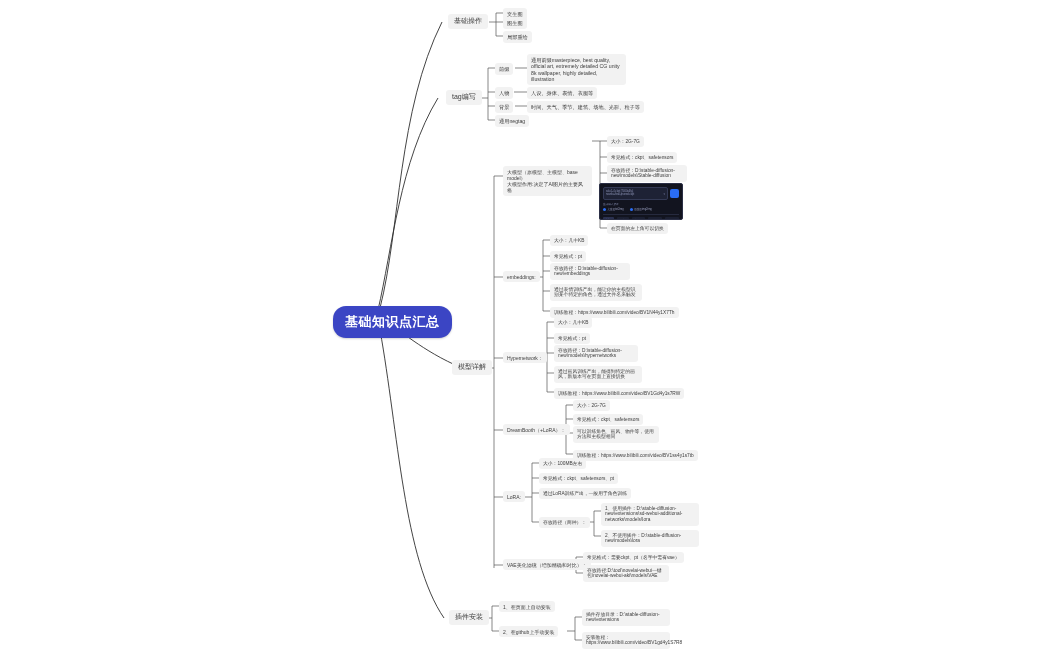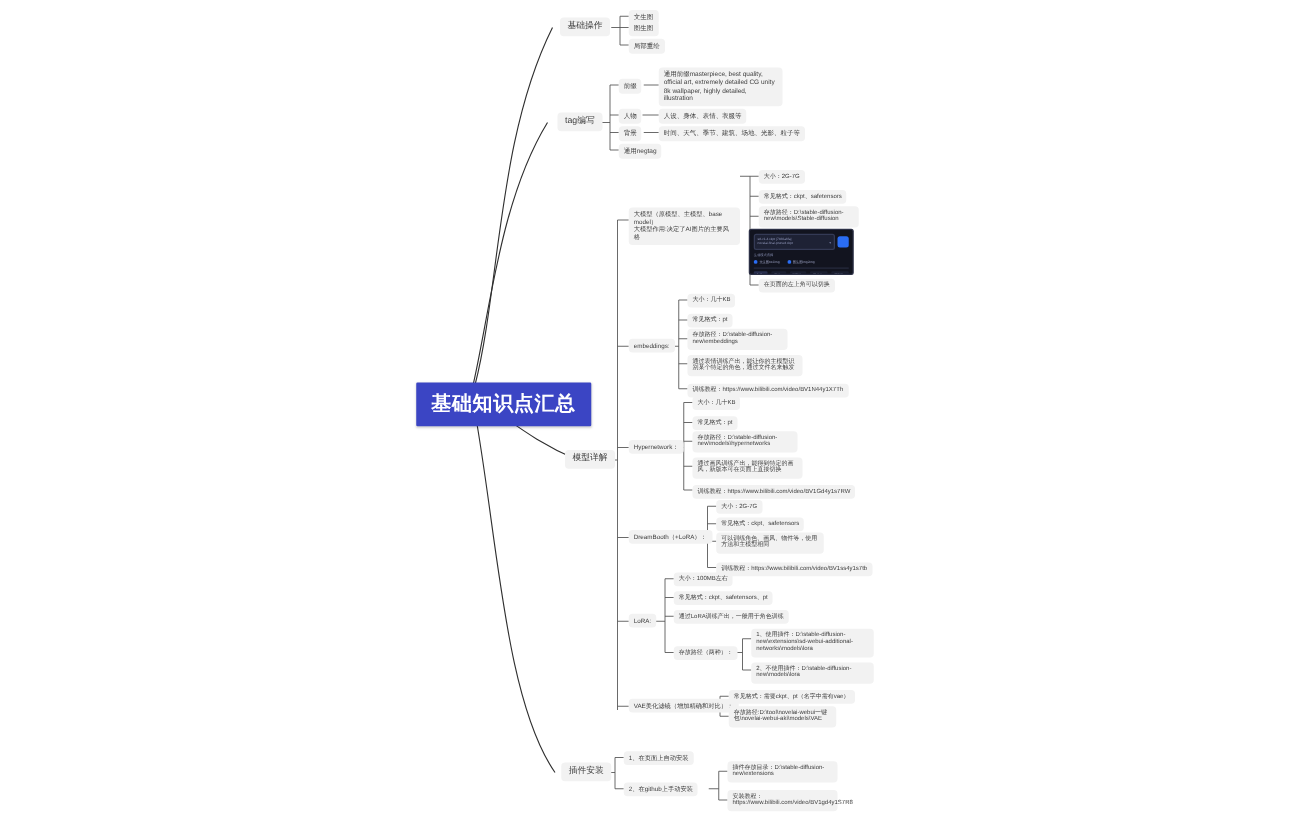--- a/index.html
+++ b/index.html
@@ -20,22 +20,22 @@
     color:#3d3d3d;
     padding:2px 4px;
     line-height:1.25;
     box-sizing:border-box;
     white-space:pre-line;
   }
   .root{
     position:absolute;
     background:#3b45c4;
     color:#ffffff;
-    border-radius:1px;
-    font-size:16px;
+    border-radius:13px;
+    font-size:13px;
     font-weight:bold;
     padding:7px 12px;
     letter-spacing:.5px;
     white-space:nowrap;
     box-shadow:0 1px 2px rgba(0,0,0,.18);
   }
   .l1{font-size:7px;padding:3px 6px;}
   .l2{font-size:5.2px;padding:2.5px 4px;}
   .l3{font-size:5.0px;padding:2.5px 4px;}
   .l4{font-size:4.8px;padding:2.5px 4px;}

